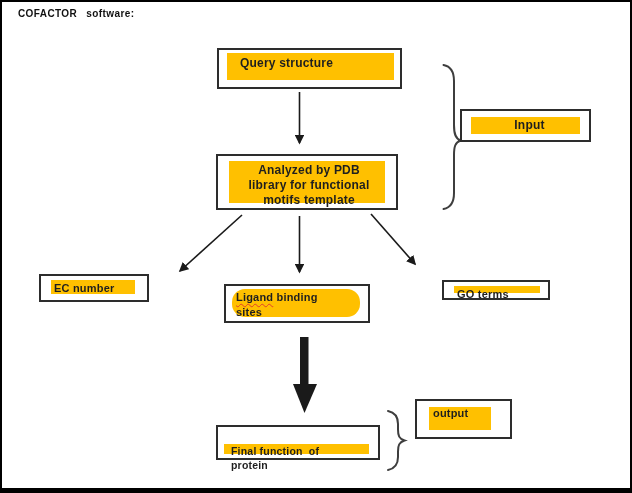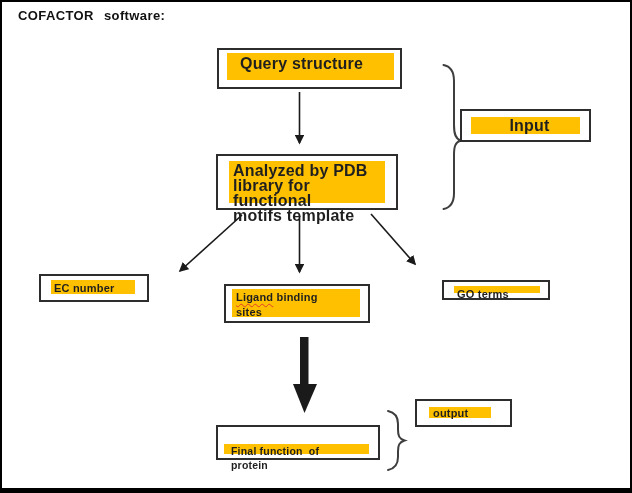--- a/index.html
+++ b/index.html
@@ -11,39 +11,39 @@
     background: var(--c-background, #ffffff);
     border: 2px solid var(--c-frame-border, #000000);
     border-bottom-width: 5px;
     font-family: "Liberation Sans", sans-serif;
     overflow: hidden;
   }
   .diagram-title {
     position: absolute;
     left: 16px;
     top: 6px;
-    font-size: 13px;
+    font-size: 10px;
     font-weight: bold;
     letter-spacing: 0.4px;
     word-spacing: 6px;
     color: #111;
     white-space: pre;
   }
   .box {
     position: absolute;
     box-sizing: border-box;
     background: #ffffff;
     border: 2px solid var(--c-box-border, #2d2d2d);
   }
   .hl {
     position: absolute;
     background: var(--c-highlight, #FFC000);
   }
   .box-text {
-    font-size: 16px;
+    font-size: 12px;
     line-height: 15px;
     color: var(--c-text, #1f1f1f);
     font-weight: 600;
     letter-spacing: 0.2px;
     white-space: pre-wrap;
   }
   .box-text.small { font-size: 11px; line-height: 15px; }
   .box-text.tiny  { font-size: 10.5px; line-height: 13.5px; }
   .box-text.bold  { font-weight: bold; }
   .box-text.center { text-align: center; }
@@ -97,59 +97,59 @@
     <path class="brace" d="M 441.5,63 C 449.5,64.5 452,70 452,79 L 452,123 C 452,131 453,136.5 458.5,138.5 C 453,140.5 452,145 452,153 L 452,191 C 452,200 449.5,205.5 441.5,207"></path>
     <path class="brace" d="M 386,409 C 393.5,410.5 396,415.5 396,422 L 396,427.5 C 396,433.5 397,436.8 402.5,438.5 C 397,440.2 396,443.5 396,449.5 L 396,455 C 396,461.5 393.5,466.5 386,468"></path>
   </svg>
 
   <div class="box" style="left:215px; top:46px; width:185px; height:41px;">
     <div class="hl" style="left:8px; top:3px; right:6px; bottom:7px;">
       <div class="box-text" style="padding:3px 0 0 13px;">Query structure</div>
     </div>
   </div>
 
-  <div class="box" style="left:214px; top:152px; width:182px; height:56px;">
+  <div class="box" style="left:214px; top:152px; width:182px; height:56px;text-align:center;">
     <div class="hl" style="left:11px; top:5px; right:11px; bottom:5px;">
       <div class="box-text" style="padding:2px 0 0 4px;">Analyzed by PDB
 library for functional
 motifs template</div>
     </div>
   </div>
 
   <div class="box" style="left:458px; top:107px; width:131px; height:33px;">
     <div class="hl" style="left:9px; top:6px; right:9px; bottom:6px;padding-left:8px;">
       <div class="box-text bold center" style="padding-top:1px;">Input</div>
     </div>
   </div>
 
   <div class="box" style="left:37px; top:272px; width:110px; height:28px;">
     <div class="hl" style="left:10px; top:4px; right:12px; bottom:6px;">
       <div class="box-text small" style="padding:1px 0 0 3px;">EC number</div>
     </div>
   </div>
 
   <div class="box" style="left:222px; top:282px; width:146px; height:39px;">
-    <div class="hl" style="left:6px; top:3px; right:8px; bottom:4px;">
+    <div class="hl" style="left:6px; top:3px; right:8px; bottom:4px;border-radius:13px;">
       <div class="box-text small" style="padding:1px 0 0 4px;"><span class="squiggle">Ligand</span><span> binding
 sites</span></div>
     </div>
   </div>
 
   <div class="box" style="left:440px; top:278px; width:108px; height:20px;">
     <div class="hl" style="left:10px; top:4px; right:8px; bottom:5px;">
       <div class="box-text small" style="padding:1px 0 0 3px;">GO terms</div>
     </div>
   </div>
 
   <div class="box" style="left:214px; top:423px; width:164px; height:35px;">
     <div class="hl" style="left:6px; top:4px; right:9px; bottom:4px;margin-top:13px;">
       <div class="box-text tiny" style="padding:1px 0 0 7px;">Final function  of
 protein</div>
     </div>
   </div>
 
-  <div class="box" style="left:413px; top:397px; width:97px; height:28px;">
+  <div class="box" style="left:413px; top:397px; width:97px; height:40px;">
     <div class="hl" style="left:12px; top:6px; right:19px; bottom:7px;">
       <div class="box-text bold small" style="padding:0 0 0 4px; line-height:12px;">output</div>
     </div>
   </div>
 
 </div>
 
 </body></html>

